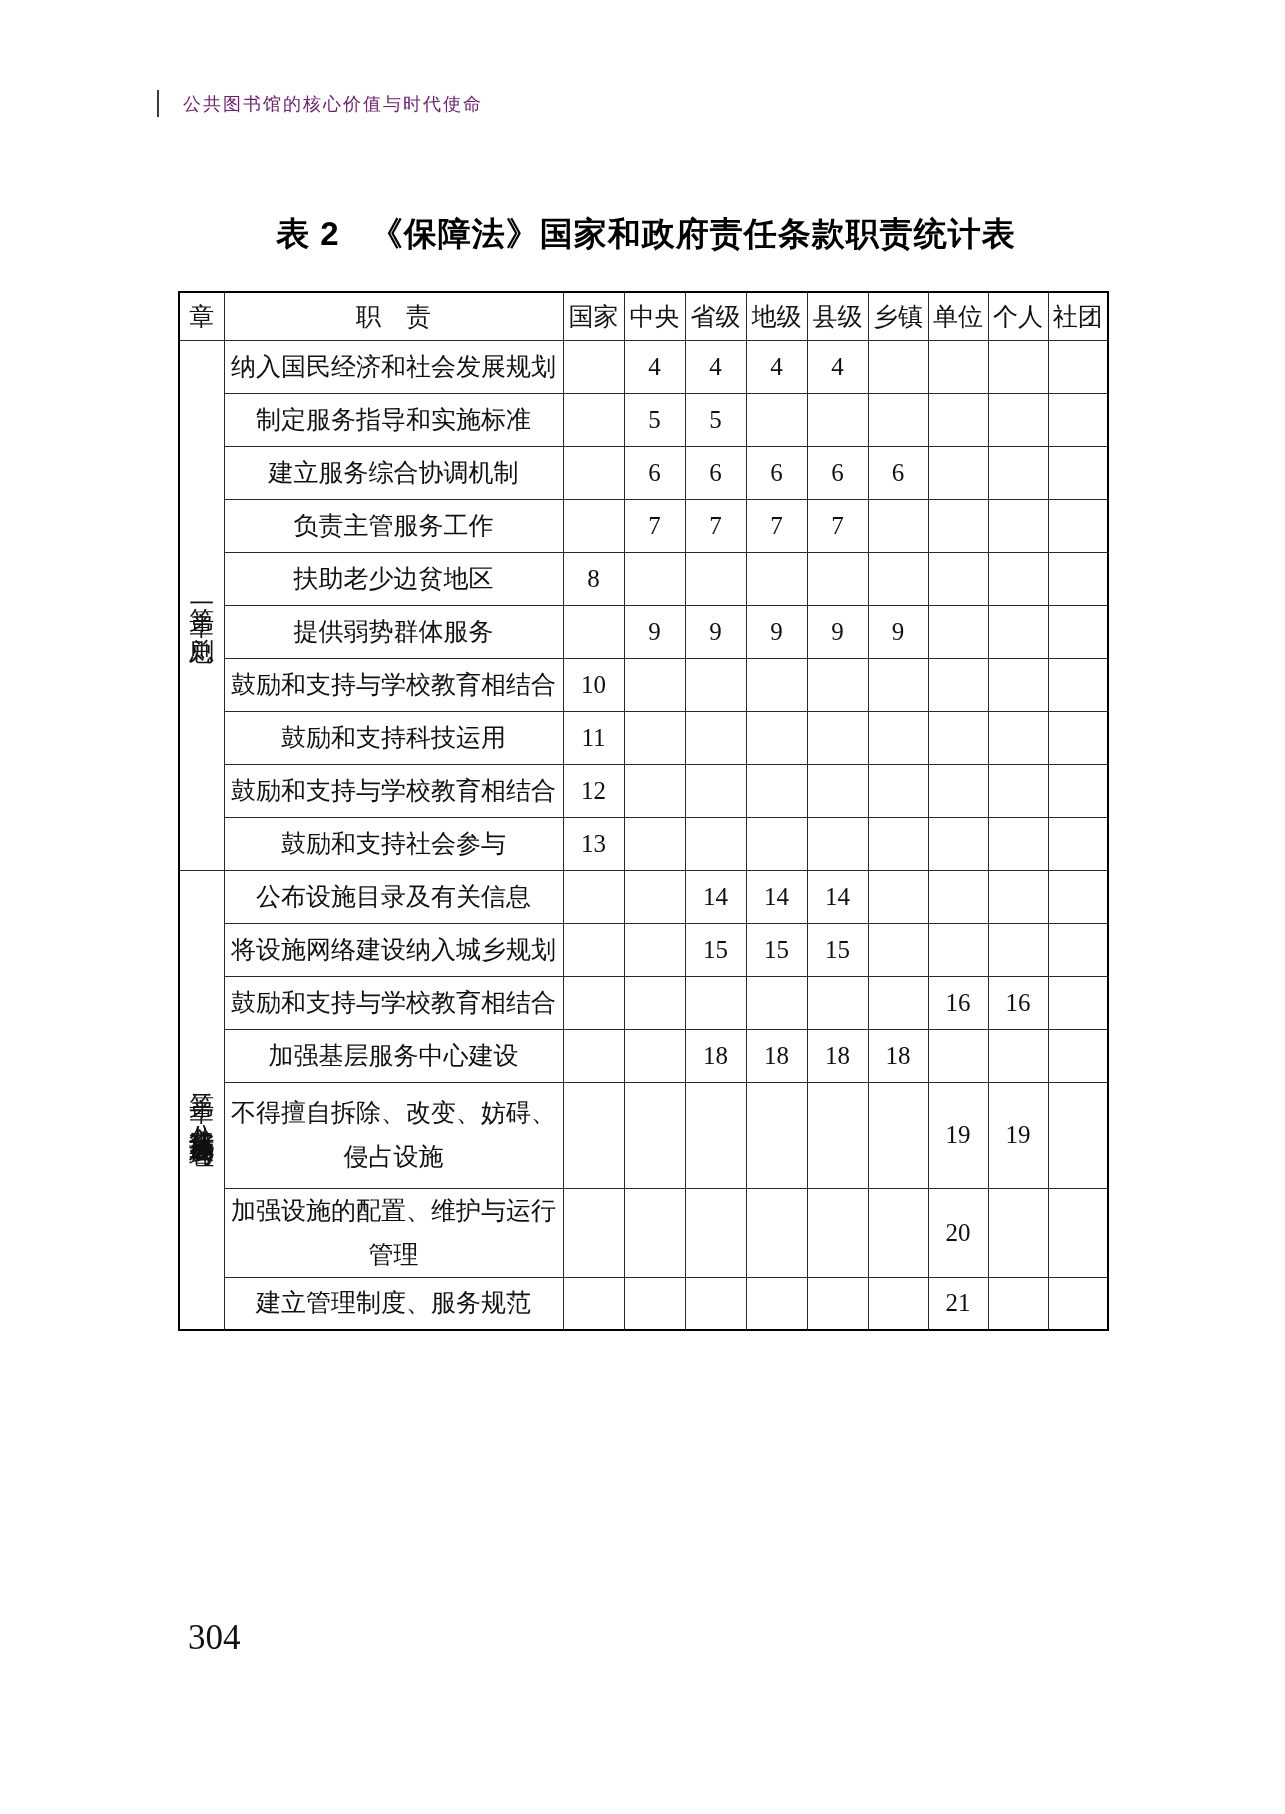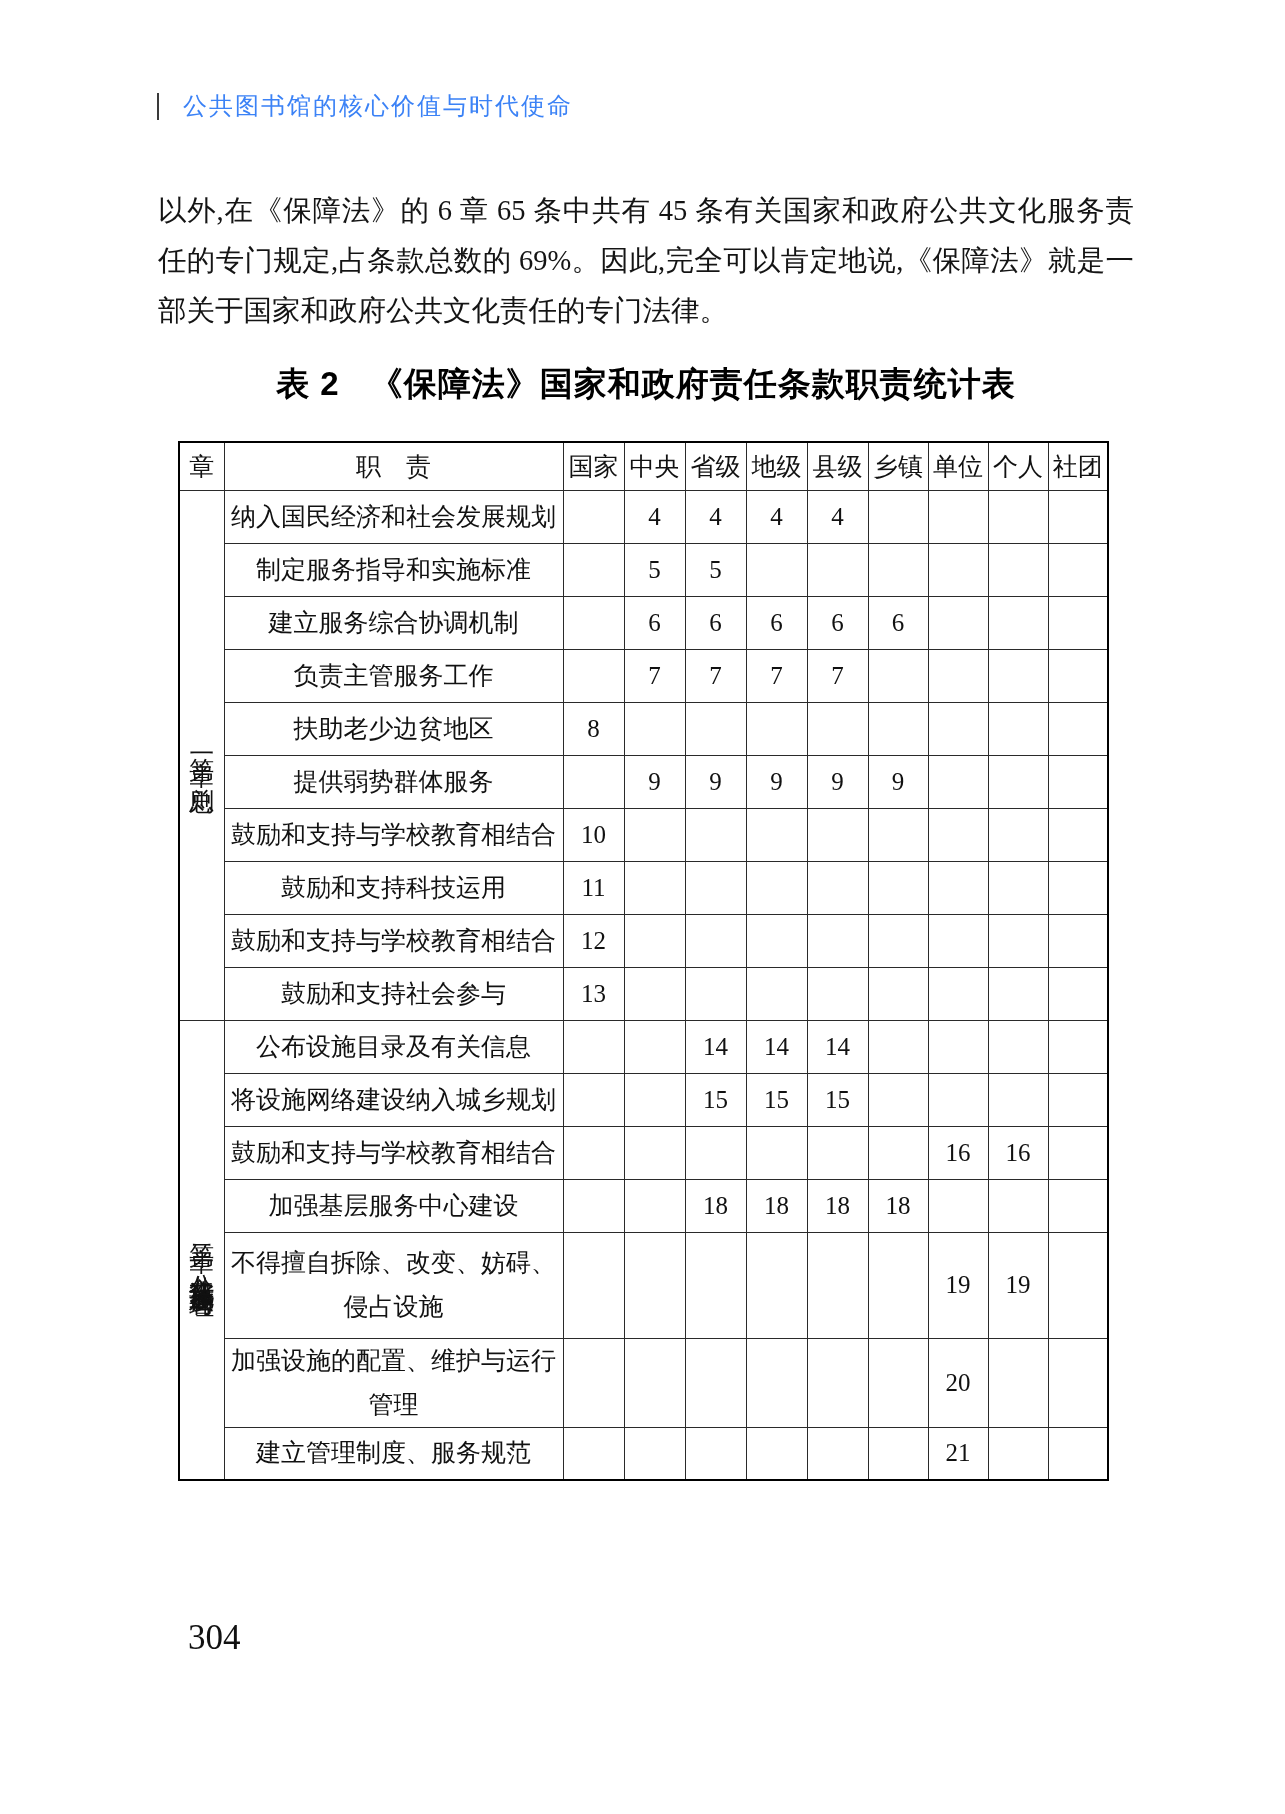--- a/index.html
+++ b/index.html
@@ -11,21 +11,21 @@
     color:#111;
     overflow:hidden;
     margin:0 auto;
   }
   
   .running-header{
     position:absolute;top:90px;left:157px;
     display:flex;align-items:center;gap:24px;
   }
   .rh-bar{width:2px;height:27px;background:#3a3a3a;}
-  .rh-text{font-size:24px;color:#3b82f6;letter-spacing:2px;}
+  .rh-text{font-size:18px;color:#701a75;letter-spacing:2px;}
   
   .content{position:absolute;top:186px;left:158px;width:976px;}
   .para{
     margin:0;
     font-size:28.5px;
     line-height:50px;
     text-align:justify;
     text-justify:inter-ideograph;
     color:#141414;
   }
@@ -96,21 +96,20 @@
 <body>
 
 <div class="page">
 
   <header class="running-header">
     <span class="rh-bar"></span>
     <span class="rh-text">公共图书馆的核心价值与时代使命</span>
   </header>
 
   <main class="content">
-    <p class="para">以外,在《保障法》的 6 章 65 条中共有 45 条有关国家和政府公共文化服务责任的专门规定,占条款总数的 69%。因此,完全可以肯定地说,《保障法》就是一部关于国家和政府公共文化责任的专门法律。</p>
 
     <div class="caption">
       <span class="cap-label">表 2</span>
       <span class="cap-title">《保障法》国家和政府责任条款职责统计表</span>
     </div>
 
     <table class="stat-table">
       <colgroup>
         <col style="width:45px">
         <col style="width:339px">

